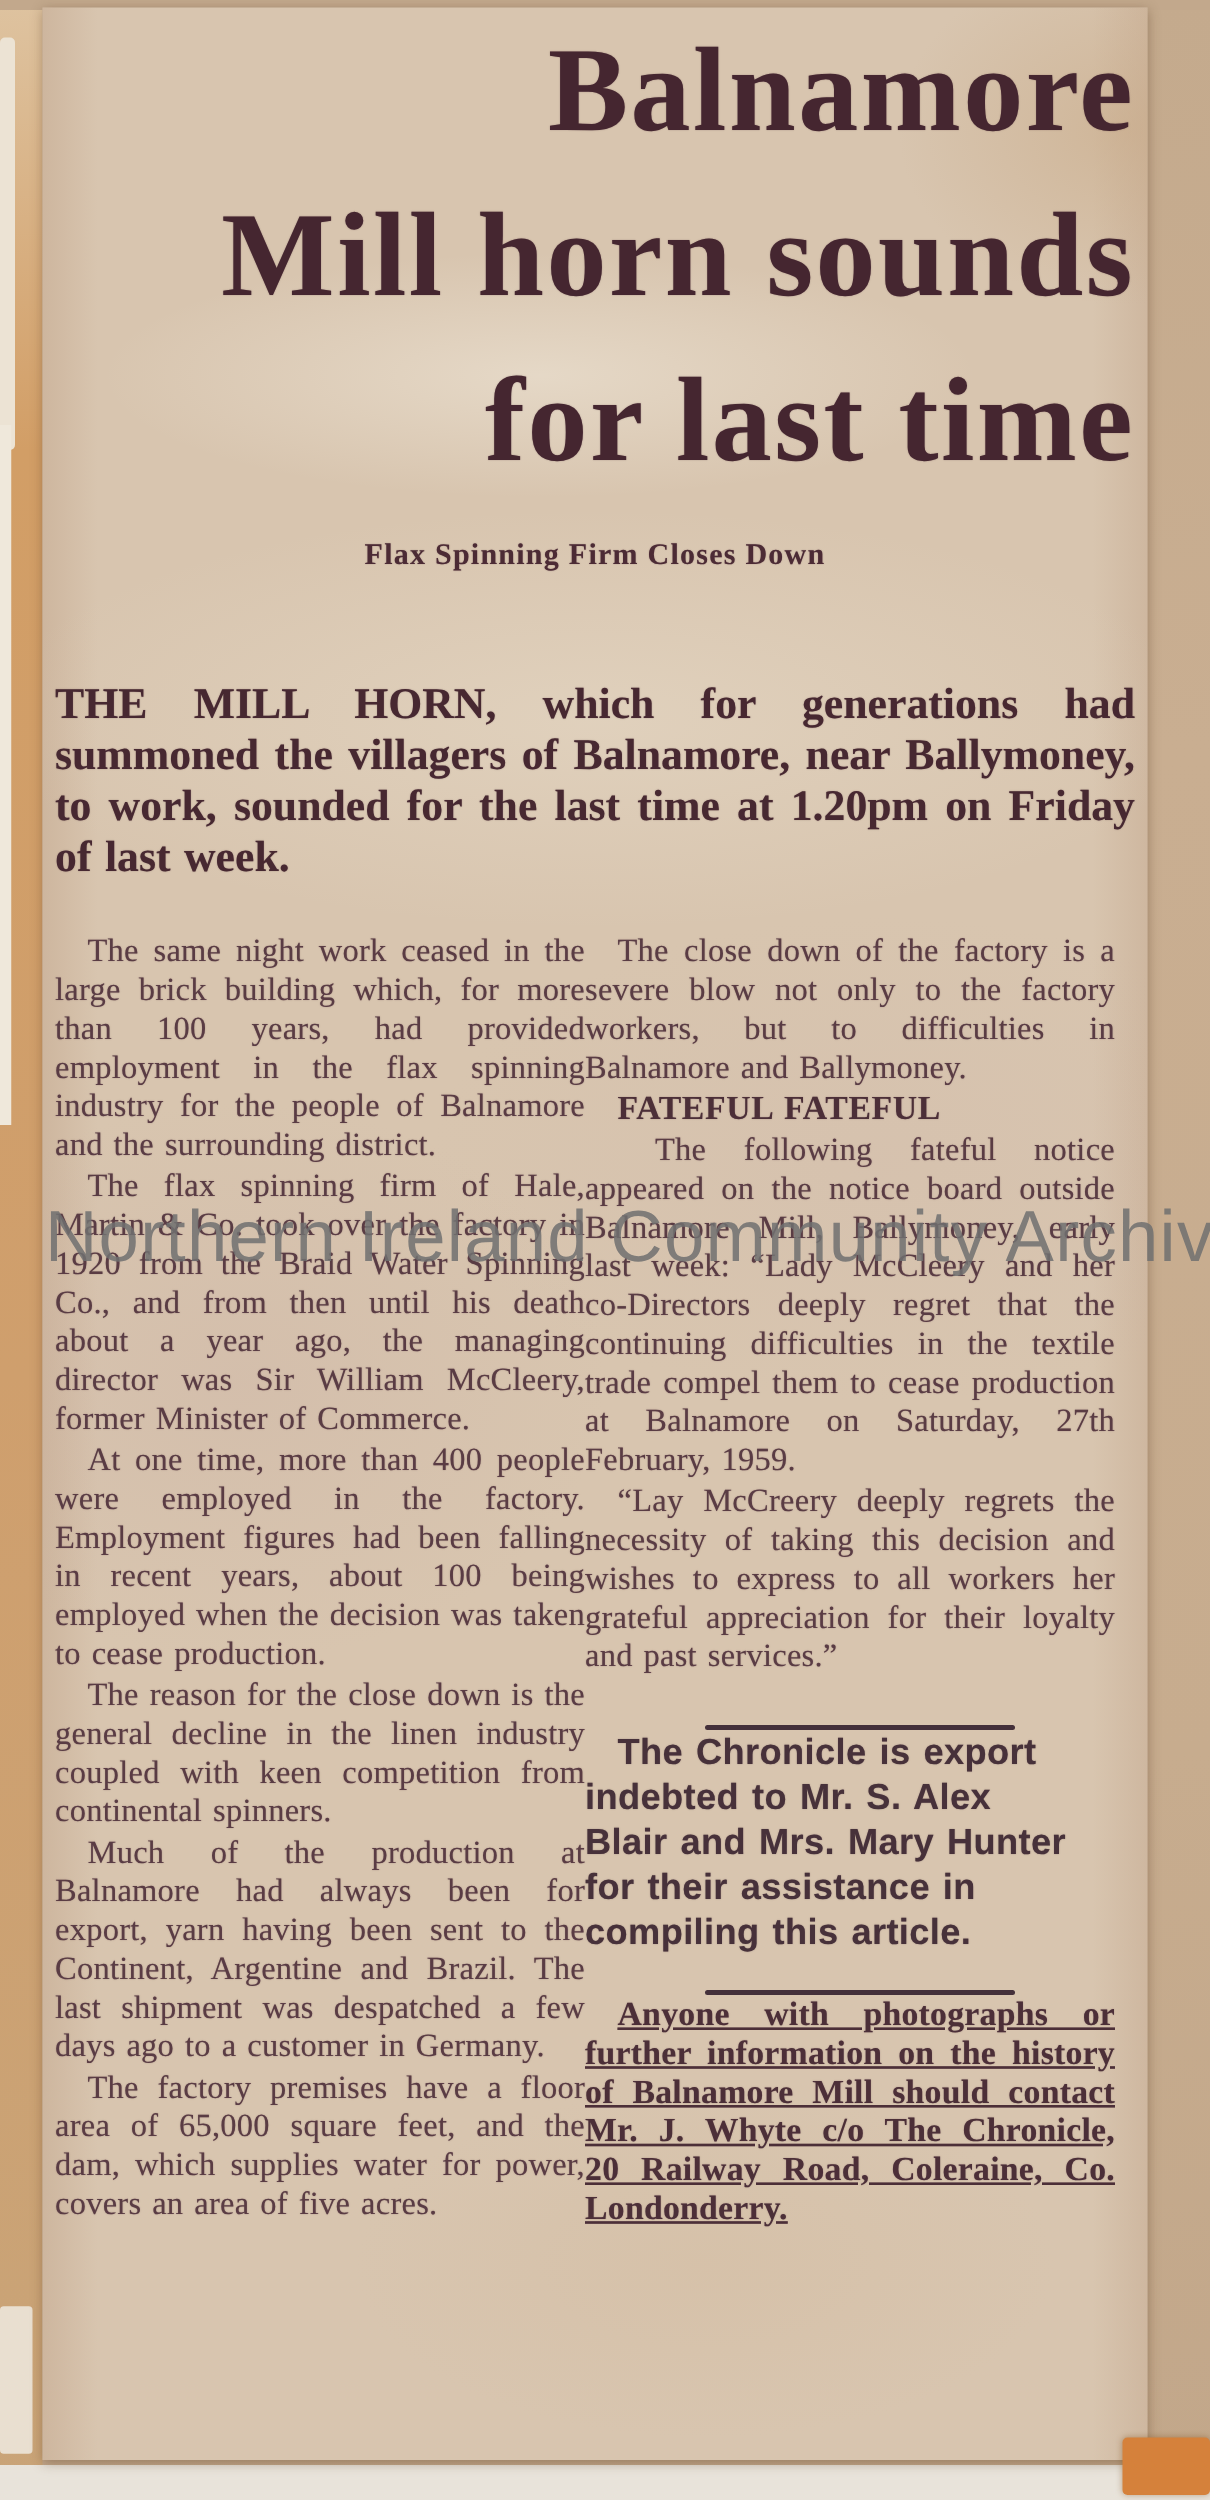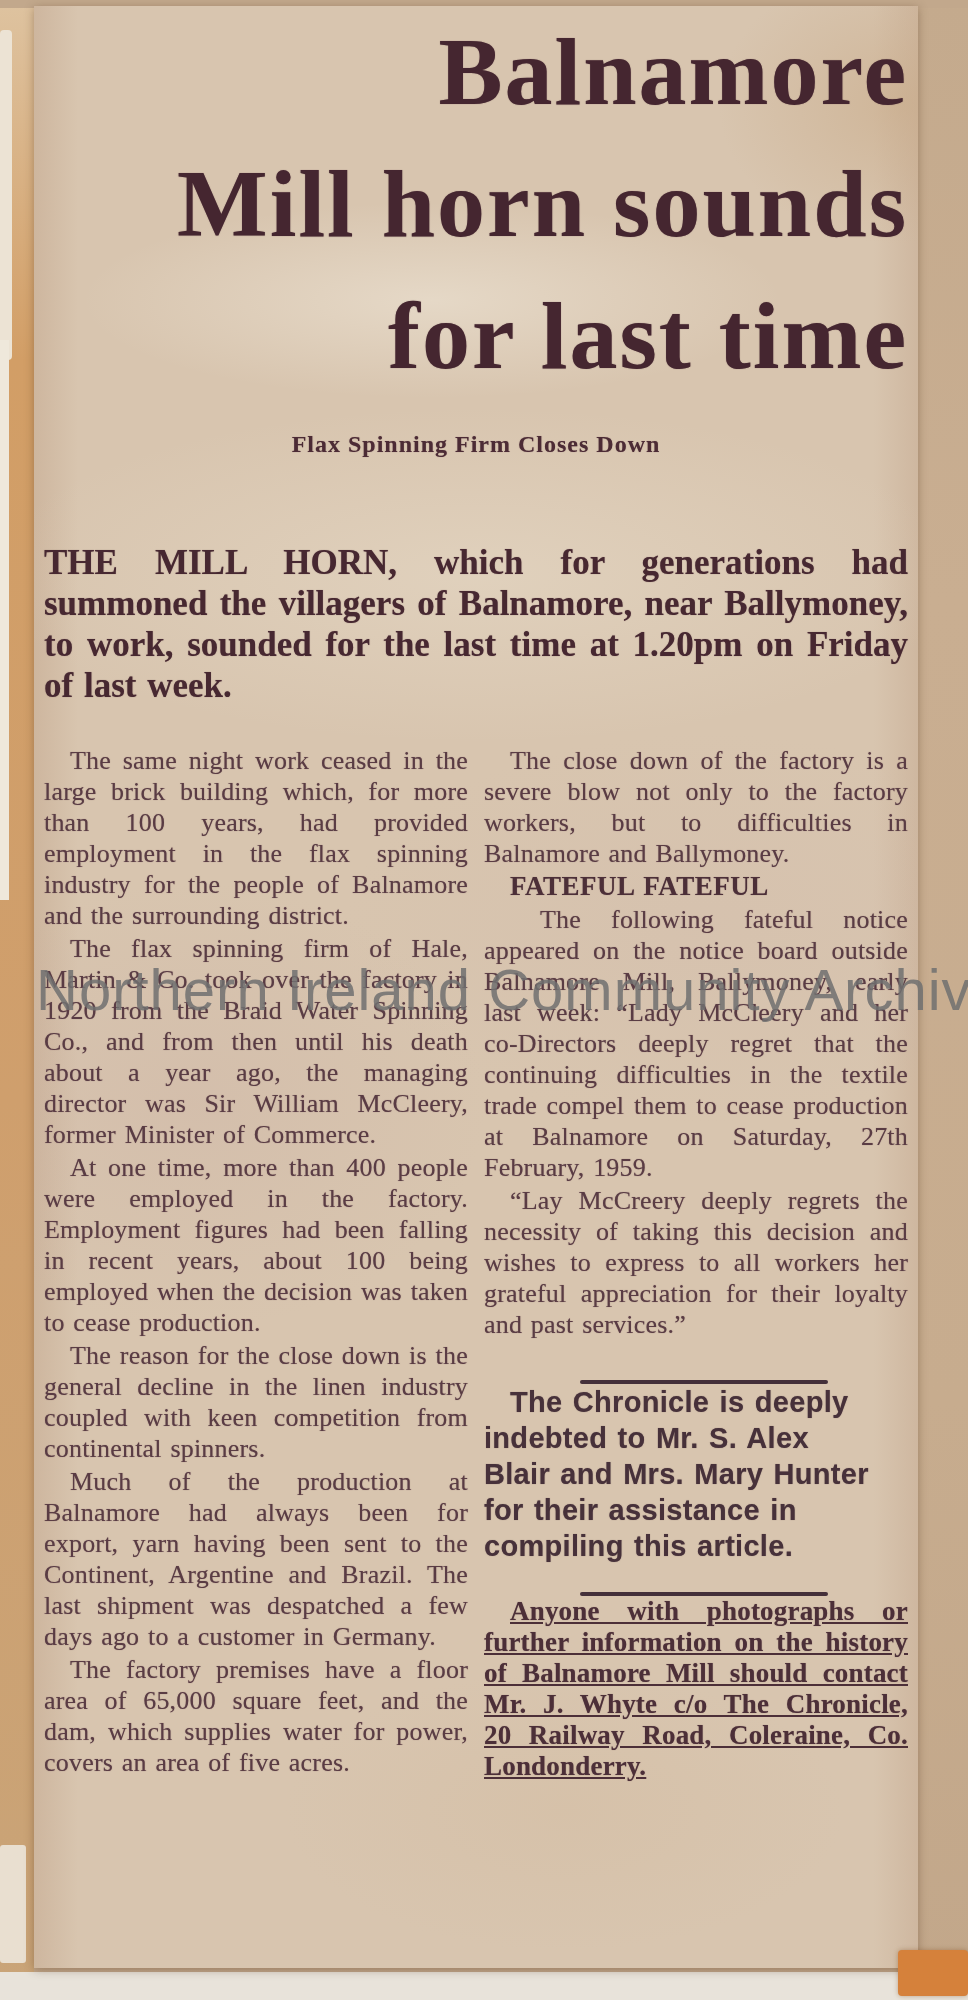--- a/index.html
+++ b/index.html
@@ -31,21 +31,21 @@
         box-shadow:0 2px 9px rgba(82,52,30,.38);}
   .ink{filter:blur(0.3px);}
   
   .headline div{font-weight:bold;font-size:96px;line-height:132px;text-align:right;
         color:#452630;letter-spacing:2px;text-shadow:0 0 1px rgba(69,38,48,.5);}
   .subhead{margin-top:24px;text-align:center;font-weight:bold;font-size:24px;line-height:36px;
         color:#4c2b35;letter-spacing:1px;text-shadow:0 0 1px rgba(76,43,53,.45);}
   .lead{margin-top:80px;font-weight:bold;font-size:35px;line-height:41px;text-align:justify;
         color:#472831;word-spacing:2px;text-shadow:0 0 1px rgba(71,40,49,.5);}
   
-  .columns{display:flex;gap:16px;margin-top:39px;align-items:flex-start;}
+  .columns{display:flex;margin-top:39px;align-items:flex-start;}
   .col{width:424px;font-size:26px;line-height:31px;color:#5a3c44;text-align:justify;
         word-spacing:2px;letter-spacing:.2px;text-shadow:0 0 1px rgba(90,60,68,.55);}
   .col p{margin:0 0 2px;text-indent:26px;}
   .col p.big-indent{text-indent:56px;}
   .section-heading{margin:20px 0 2px;font-weight:bold;font-size:27px;letter-spacing:.5px;
         color:#4c2f38;text-indent:0;}
   .rule{width:248px;height:4px;background:#44303a;border-radius:2px;margin:40px 0 0 96px;}
   .rule.second{margin-top:28px;}
   .credit-note{margin:18px 0 0 22px;width:392px;font-family:"Liberation Sans", sans-serif;
         font-weight:bold;font-size:29px;line-height:36px;color:#47313a;letter-spacing:.3px;
@@ -89,21 +89,21 @@
           <p>Much of the production at Balnamore had always been for export, yarn having been sent to the Continent, Argentine and Brazil. The last shipment was despatched a few days ago to a customer in Germany.</p>
           <p>The factory premises have a floor area of 65,000 square feet, and the dam, which supplies water for power, covers an area of five acres.</p>
         </div>
 
         <div class="col">
           <p>The close down of the factory is a severe blow not only to the factory workers, but to difficulties in Balnamore and Ballymoney.</p>
           <p class="section-heading">FATEFUL FATEFUL</p>
           <p class="big-indent">The following fateful notice appeared on the notice board outside Balnamore Mill, Ballymoney, early last week: “Lady McCleery and her co-Directors deeply regret that the continuing difficulties in the textile trade compel them to cease production at Balnamore on Saturday, 27th February, 1959.</p>
           <p>“Lay McCreery deeply regrets the necessity of taking this decision and wishes to express to all workers her grateful appreciation for their loyalty and past services.”</p>
           <div class="rule"></div>
-          <p class="credit-note">The Chronicle is deeply indebted to Mr. S. Alex Blair and Mrs. Mary Hunter for their assistance in compiling this article.</p>
+          <p class="credit-note">The Chronicle is export indebted to Mr. S. Alex Blair and Mrs. Mary Hunter for their assistance in compiling this article.</p>
           <div class="rule second"></div>
           <p class="appeal-note">Anyone with photographs or further information on the history of Balnamore Mill should contact Mr. J. Whyte c/o The Chronicle, 20 Railway Road, Coleraine, Co. Londonderry.</p>
         </div>
       </div>
     </div>
   </div>
 
   <div class="watermark">Northern Ireland Community Archive</div>
 
   <div class="bottom-bar"></div>

